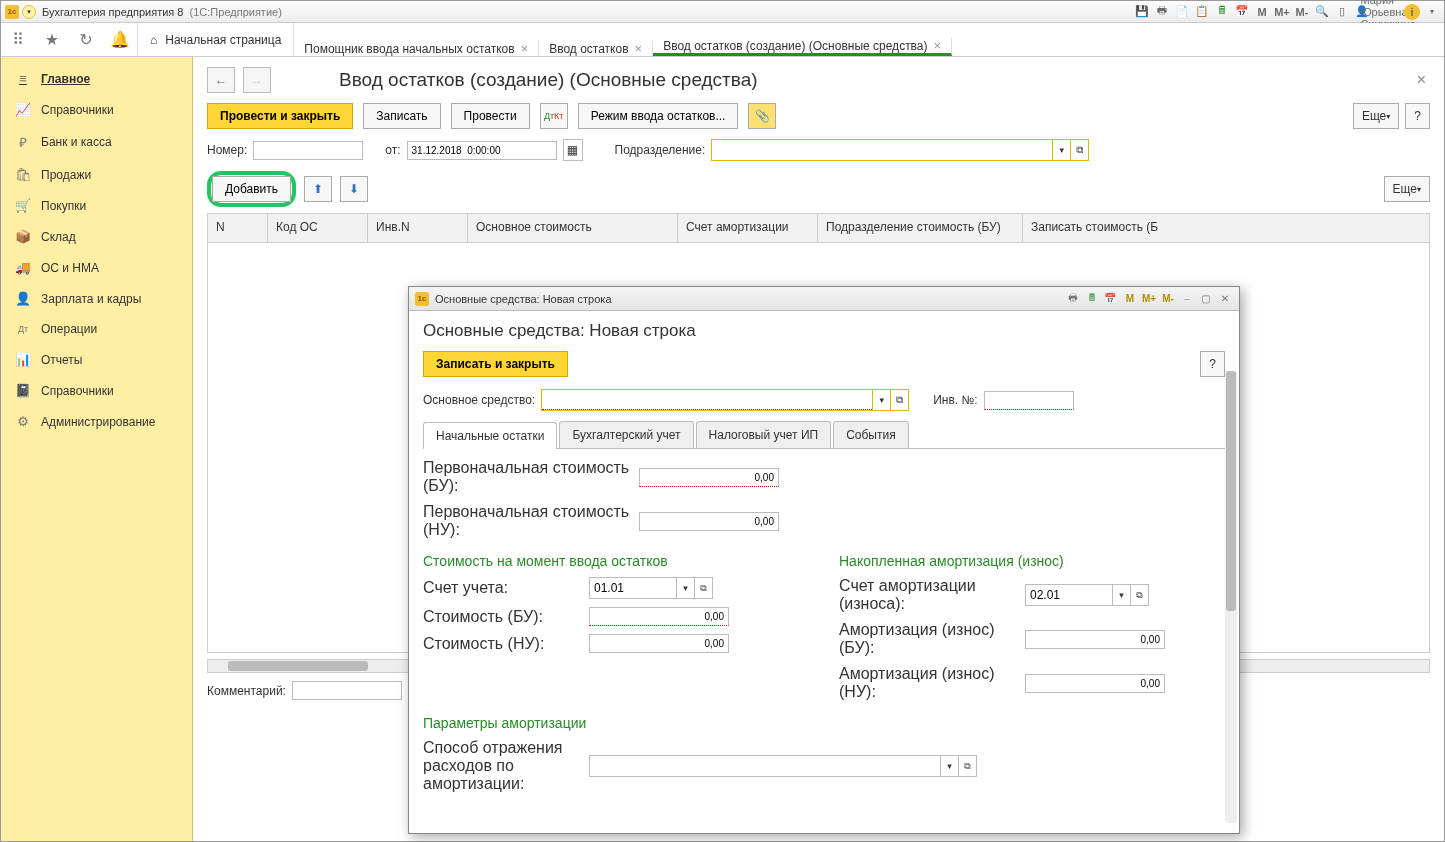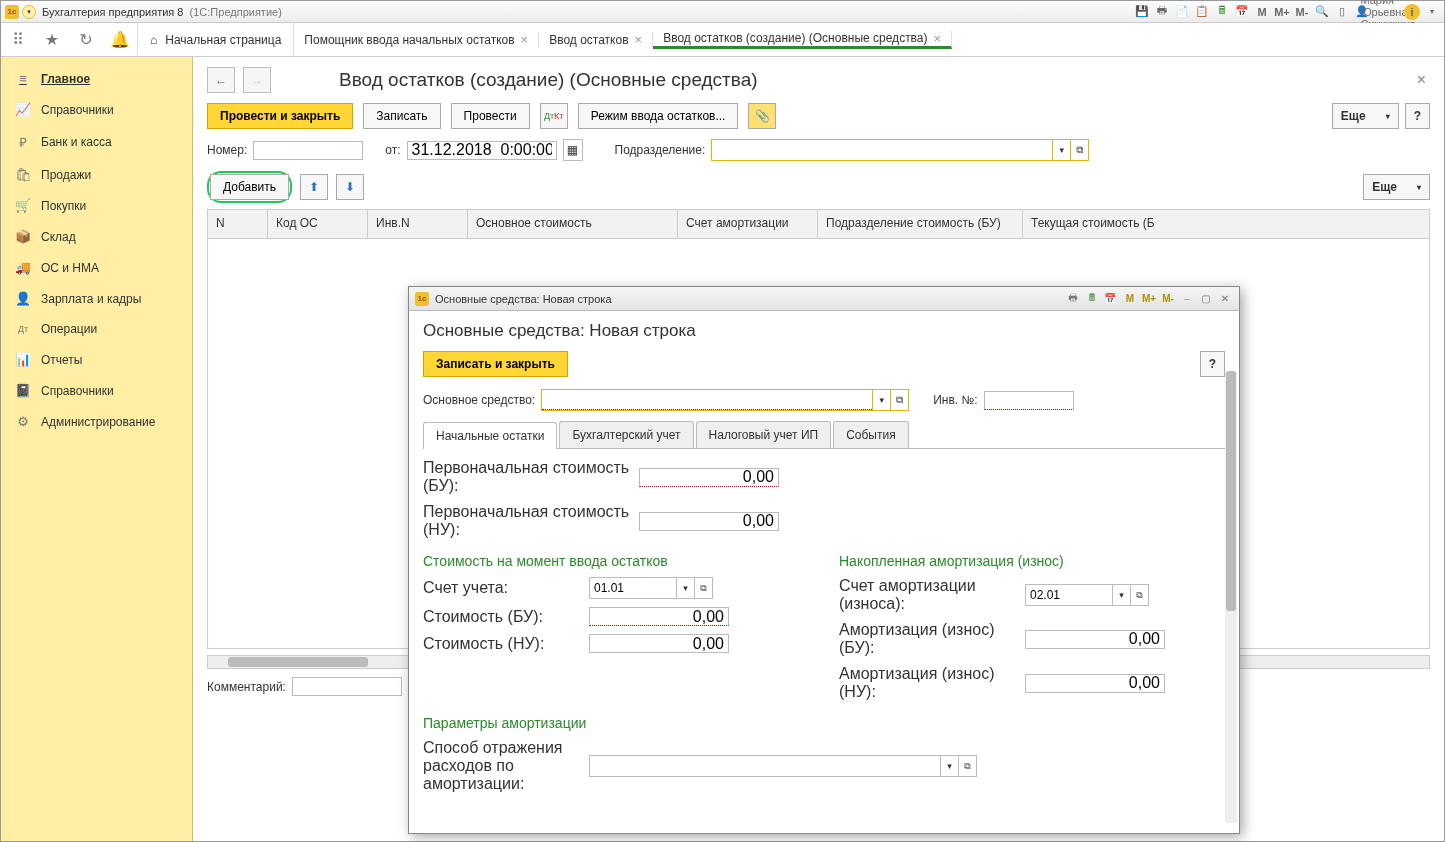--- a/index.html
+++ b/index.html
@@ -10,21 +10,21 @@
 .titlebar .dd { width:14px; height:14px; background:#fff1a8; border:1px solid #e0c040; border-radius:50%; margin-right:6px; display:flex;align-items:center;justify-content:center;font-size:7px;}
 .titlebar .icons { margin-left: auto; display: flex; gap: 4px; align-items:center;}
 .titlebar .icons span { width: 16px; height:16px; display:inline-flex; align-items:center; justify-content:center; font-size:11px; cursor:pointer; color:#6a6a6a;}
 .titlebar .m-icon { color:#b09000; font-weight:bold; font-size:11px;}
 .titlebar .user { font-size:11px; margin-left:6px; margin-right:4px;}
 .titlebar .info-circ { width:16px;height:16px;background:#f0c030;border-radius:50%;display:inline-flex;align-items:center;justify-content:center;font-weight:bold;color:#7a5000;font-size:10px;}
 
 .topbar { height: 34px; background:#fff; border-bottom:1px solid #ccc; display:flex; align-items:stretch;}
 .topbar .sysbtn { width:34px; display:flex;align-items:center;justify-content:center; color:#777; cursor:pointer; font-size:16px;}
 .topbar .homebar{ display:flex;align-items:center; padding:0 12px; border-left:1px solid #ddd; border-right:1px solid #ddd; gap:8px; cursor:pointer;}
-.tabs { display:flex; align-items:center;}
+.tabs { display:flex; align-items:flex-end;}
 .tab { display:flex; align-items:center; padding:0 10px; border-right:1px solid #ddd; gap:6px; cursor:pointer; position:relative;}
 .tab .x { color:#999; font-size:13px;}
 .tab.active { border-bottom:3px solid #2a8a2a;}
 
 .main { flex:1; display:flex; overflow:hidden;}
 .sidebar { width:192px; background:#ffeea3; border-right:1px solid #d0c060; padding-top:6px;}
 .sb-item { display:flex; align-items:center; gap:10px; padding:8px 14px; cursor:pointer; color:#333;}
 .sb-item.active { font-weight:bold; text-decoration:underline;}
 .sb-item .ic { width:16px; color:#777; font-size:13px; text-align:center;}
 
@@ -33,33 +33,33 @@
 .navbtn { width:28px; height:26px; border:1px solid #bbb; background:#f5f5f5; display:inline-flex;align-items:center;justify-content:center; color:#666; cursor:pointer;}
 .navbtn.disabled{color:#ccc;}
 .page-title { font-size:19px; margin-left:60px;}
 .close-x { margin-left:auto; font-size:16px; color:#888; cursor:pointer; padding:0 4px;}
 
 .toolbar { display:flex; gap:10px; align-items:flex-start; margin-bottom:10px;}
 .btn { height:26px; padding:0 12px; border:1px solid #aaa; background:#f7f7f7; cursor:pointer; font-size:12px; display:inline-flex;align-items:center;}
 .btn.primary { background:#ffd633; border-color:#d4a800; font-weight:bold;}
 .btn.icon-only{ padding:0; width:28px; justify-content:center;}
 .more-wrap { margin-left:auto; display:flex; gap:6px;}
-.more-btn { height:26px; padding:0 8px; border:1px solid #aaa; background:#f7f7f7; display:inline-flex;align-items:center; gap:20px; cursor:pointer;font-weight:bold;}
+.more-btn { height:26px; padding:0 8px; border:1px solid #aaa; background:#f7f7f7; display:inline-flex;align-items:center; gap:0; cursor:pointer;}
 
 .formrow { display:flex; align-items:center; gap:6px; margin-bottom:10px;}
 .formrow label { font-size:12px;}
-.txt { height:19px; border:1px solid #bbb; padding:0 4px; font-size:16px;}
+.txt { height:19px; border:1px solid #bbb; padding:0 4px; font-size:10px;}
 .txt.req { border-bottom:1px dotted #c00;}
 .sel-field { display:inline-flex; height:22px; border:1px solid #e0b800;}
 .sel-field input{ border:none; outline:none; padding:0 4px; font-size:12px;}
 .sel-field .dd-btn{ width:18px; border-left:1px solid #e0b800; display:flex;align-items:center;justify-content:center; cursor:pointer; font-size:9px;}
 .sel-field .ext-btn{ width:18px; border-left:1px solid #e0b800; display:flex;align-items:center;justify-content:center; cursor:pointer; font-size:10px;}
 
 .tablebar { display:flex; gap:8px; align-items:center; margin-bottom:6px;}
-.add-btn-wrap { border:2px solid #22c55e; border-radius:14px; padding:1px;}
+.add-btn-wrap { border:4px solid #22c55e; border-radius:14px; padding:1px;}
 .tbl-hdr { display:flex; border:1px solid #ccc; background:#f2f2f2; height:30px;}
 .tbl-hdr div { padding:6px 8px; border-right:1px solid #ccc; font-size:12px; white-space:nowrap; overflow:hidden;}
 .tbl-body { border:1px solid #ccc; border-top:none; height:410px; background:#fff; overflow:auto;}
 .scroll-h { height:14px; background:#eee; border:1px solid #ccc; margin-top:6px; position:relative;}
 .scroll-h .thumb{ position:absolute; left:20px; top:1px; width:140px; height:10px; background:#bbb; border-radius:3px;}
 
 .comment-row { display:flex; align-items:center; gap:6px; padding-top:8px;}
 
 
 .popup { position:absolute; left:408px; top:286px; width:832px; height:548px; background:#fff; border:1px solid #888; box-shadow:3px 3px 12px rgba(0,0,0,0.35); display:flex; flex-direction:column;}
@@ -252,21 +252,21 @@
         </div>
       </div>
 
       <div class="tbl-hdr">
         <div style="width:60px;">N</div>
         <div style="width:100px;">Код ОС</div>
         <div style="width:100px;">Инв.N</div>
         <div style="width:210px;">Основное стоимость</div>
         <div style="width:140px;">Счет амортизации</div>
         <div style="width:205px;">Подразделение стоимость (БУ)</div>
-        <div style="flex:1;border-right:none;">Текущая стоимость (Б</div>
+        <div style="flex:1;border-right:none;">Записать стоимость (Б</div>
       </div>
       <div class="tbl-body"></div>
       <div class="scroll-h">
           <div class="thumb"></div>
         </div>
 
       <div class="comment-row">
         <label>Комментарий:</label>
         <input class="txt" style="width: 110px;">
       </div>

